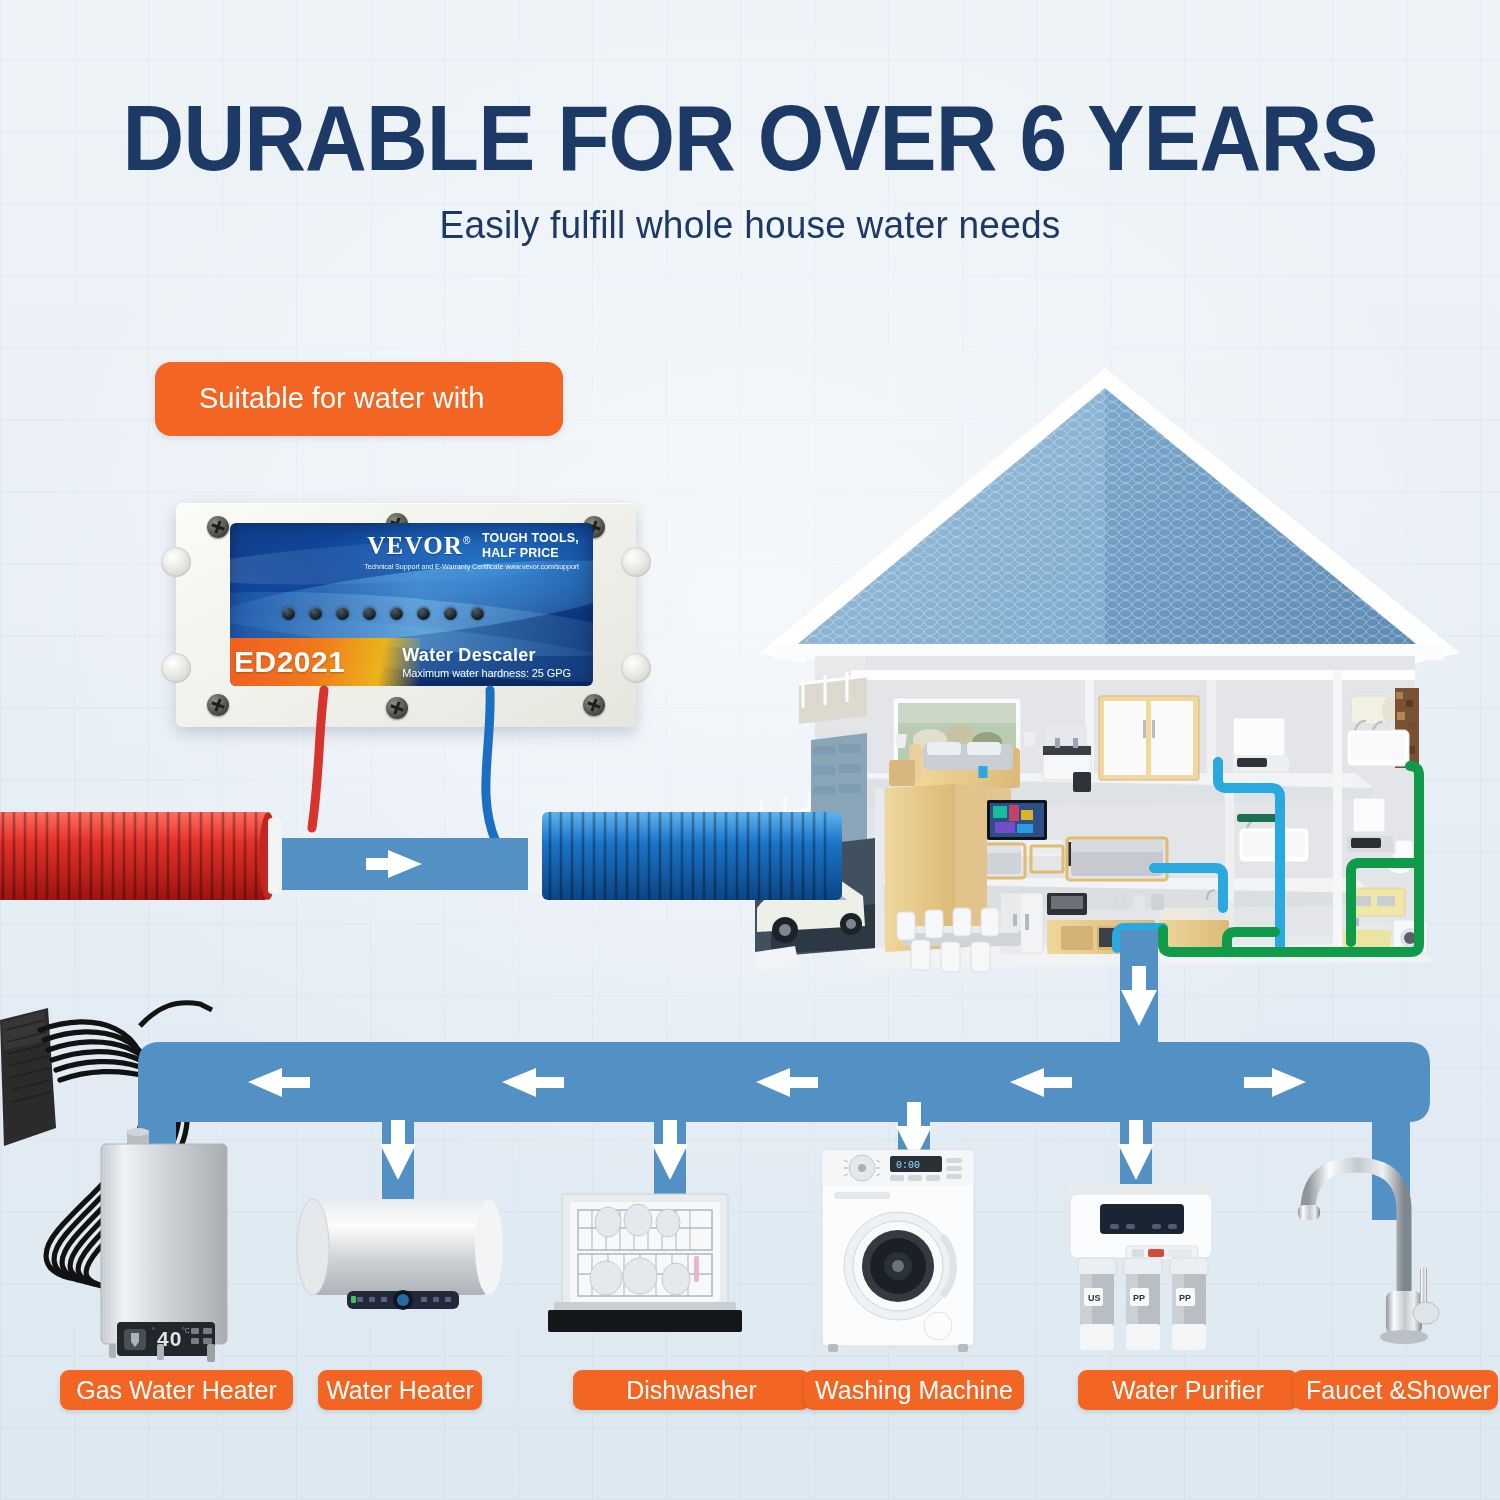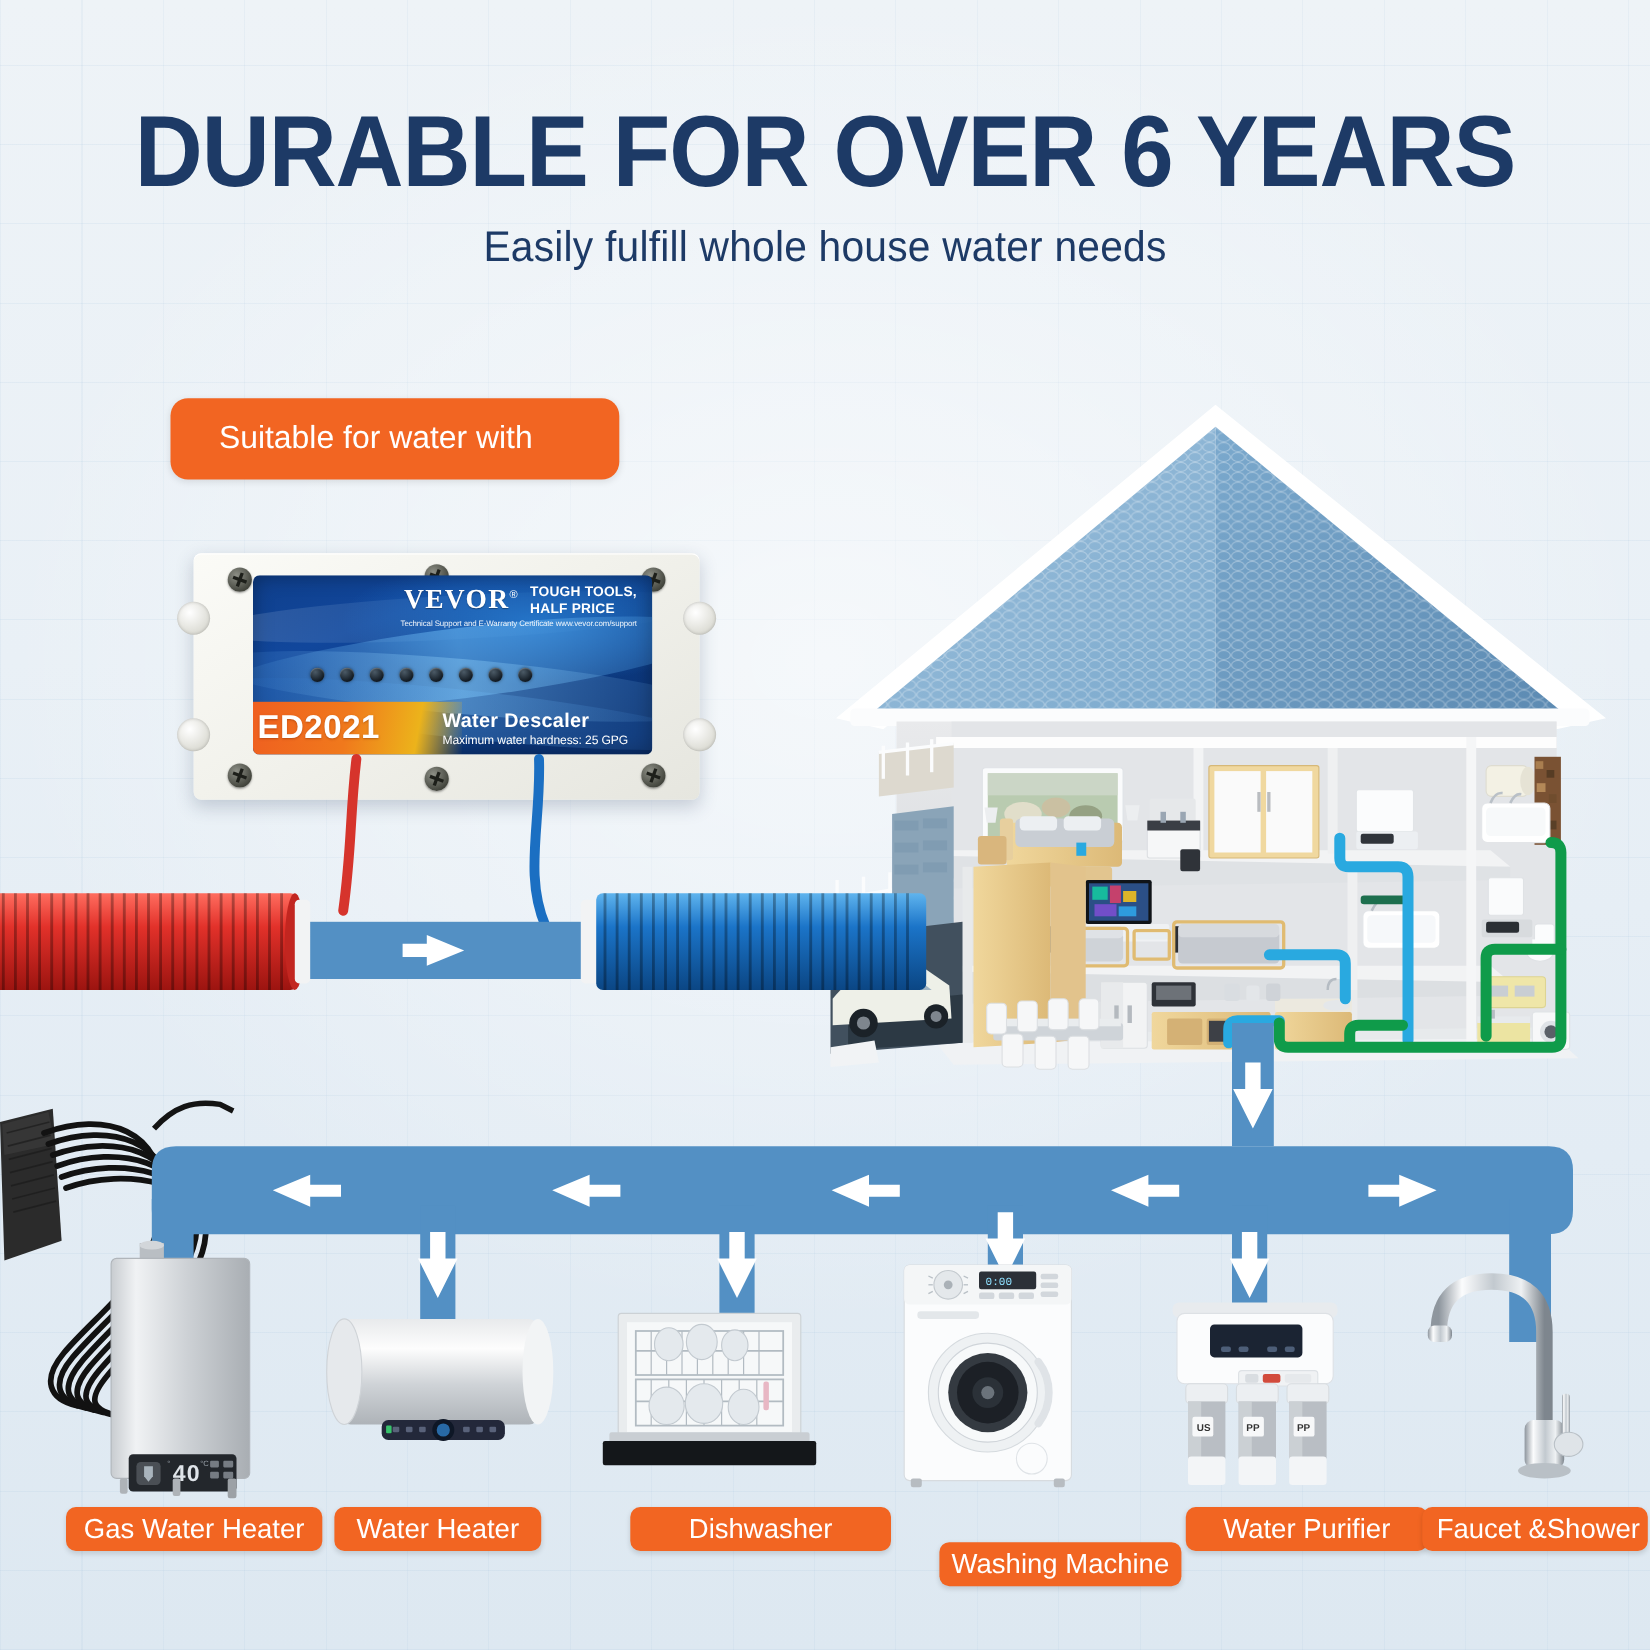--- a/index.html
+++ b/index.html
@@ -751,17 +751,17 @@
   </defs>
   <path d="M18,56 q0,-46 48,-46 q48,0 48,46 l0,84" fill="none" stroke="url(#chromeG)" stroke-width="15" stroke-linecap="round"></path>
   <rect x="8" y="50" width="22" height="15" rx="6" fill="url(#chromeG)"></rect>
   <rect x="96" y="136" width="36" height="44" rx="8" fill="url(#chromeG)"></rect>
   <ellipse cx="114" cy="182" rx="24" ry="7" fill="#b9c0c6"></ellipse>
   <rect x="130" y="112" width="7" height="46" rx="3" fill="url(#chromeG)"></rect>
   <ellipse cx="136" cy="158" rx="13" ry="11" fill="#dfe4e8" stroke="#b9c0c6"></ellipse>
 </svg>
 
 <div class="badge" style="left:60px;width:233px;">Gas Water Heater</div>
-<div class="badge" style="left:304px;width:188px;">Water Heater</div>
+<div class="badge" style="left:318px;width:164px;">Water Heater</div>
 <div class="badge" style="left:573px;width:237px;">Dishwasher</div>
-<div class="badge" style="left:854px;width:220px;margin-top:32px;">Washing Machine</div>
+<div class="badge" style="left:804px;width:220px;">Washing Machine</div>
 <div class="badge" style="left:1078px;width:220px;">Water Purifier</div>
 <div class="badge" style="left:1293px;width:205px;padding-left:20px;">Faucet &amp;Shower</div>
 
 </body></html>

